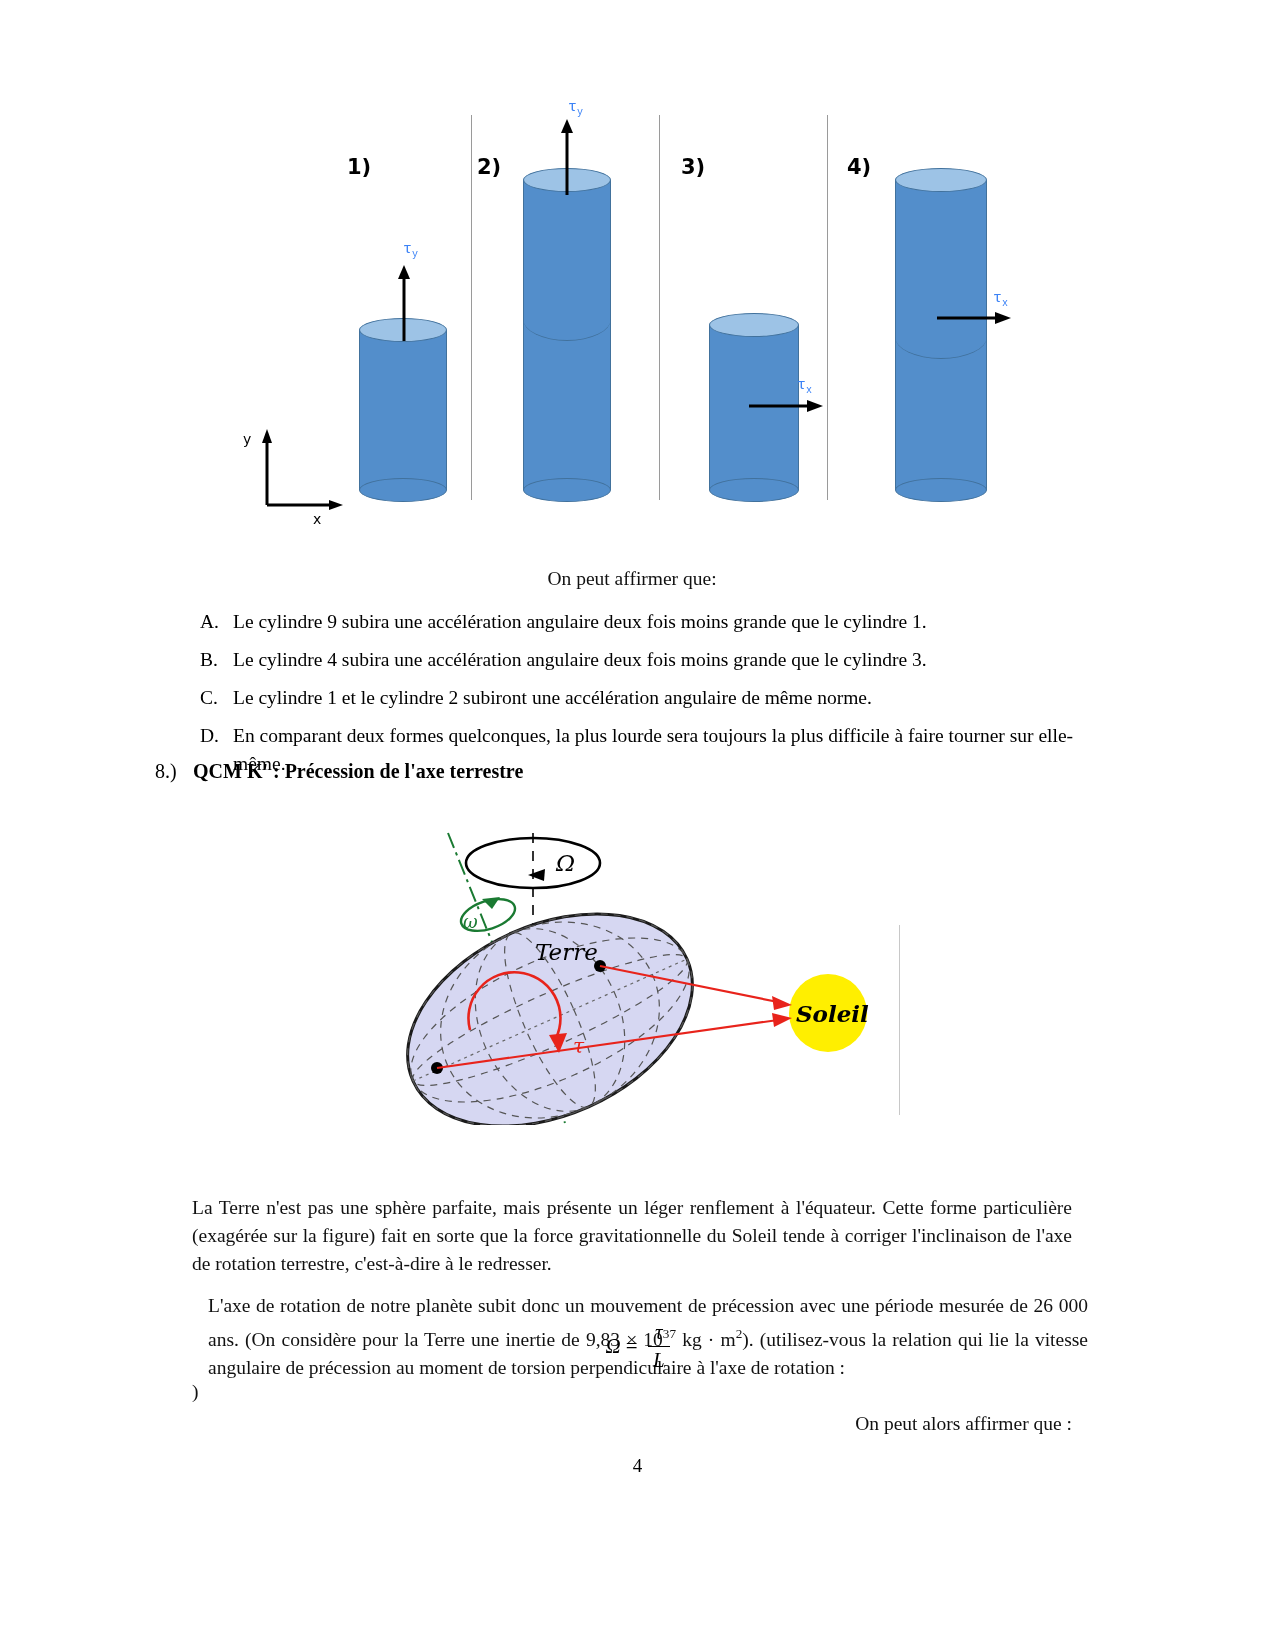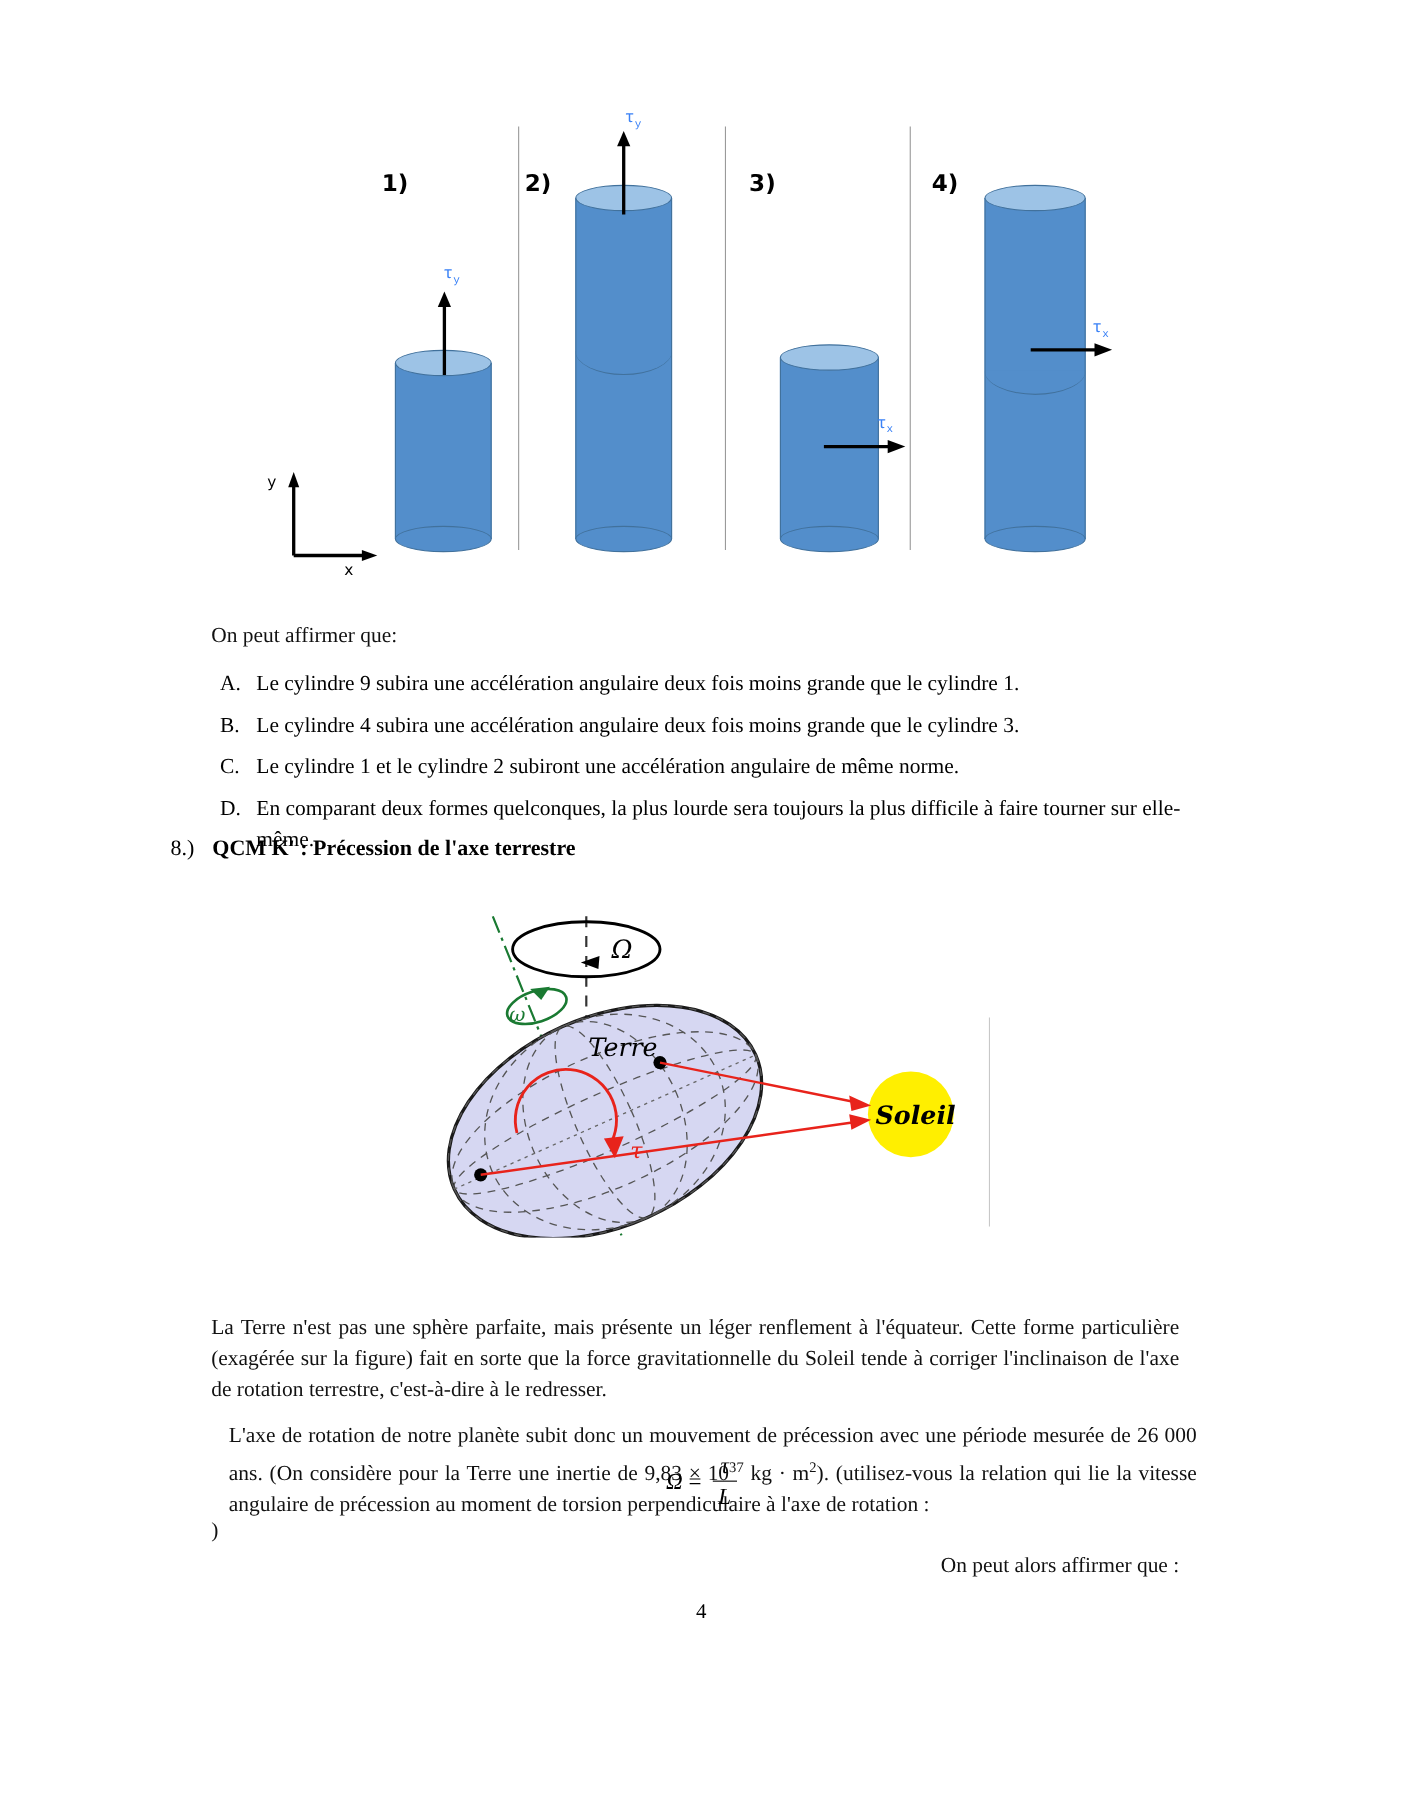--- a/index.html
+++ b/index.html
@@ -275,21 +275,21 @@
     <svg style="position:absolute; left:20px; top:310px;" width="100" height="95" viewBox="0 0 100 95">
       <line x1="12" y1="80" x2="12" y2="14" stroke="#000" stroke-width="3"></line>
       <polygon points="12,4 7,18 17,18" fill="#000"></polygon>
       <line x1="12" y1="80" x2="78" y2="80" stroke="#000" stroke-width="3"></line>
       <polygon points="88,80 74,75 74,85" fill="#000"></polygon>
     </svg>
     <div class="axes-label" style="left:8px; top:316px;">y</div>
     <div class="axes-label" style="left:78px; top:396px;">x</div>
   </div>
 
-  <div class="para" style="left:192px; top:565px; width:880px; text-align:left;">On peut affirmer que:</div>
+  <div class="para" style="left:192px; top:565px; width:880px; text-align:center;">On peut affirmer que:</div>
 
   <div class="choices">
     <div class="choice">
       <span class="choice-letter">A.</span>
       <span class="choice-text">Le cylindre 9 subira une accélération angulaire deux fois moins grande que le cylindre 1.</span>
     </div>
     <div class="choice">
       <span class="choice-letter">B.</span>
       <span class="choice-text">Le cylindre 4 subira une accélération angulaire deux fois moins grande que le cylindre 3.</span>
     </div>

